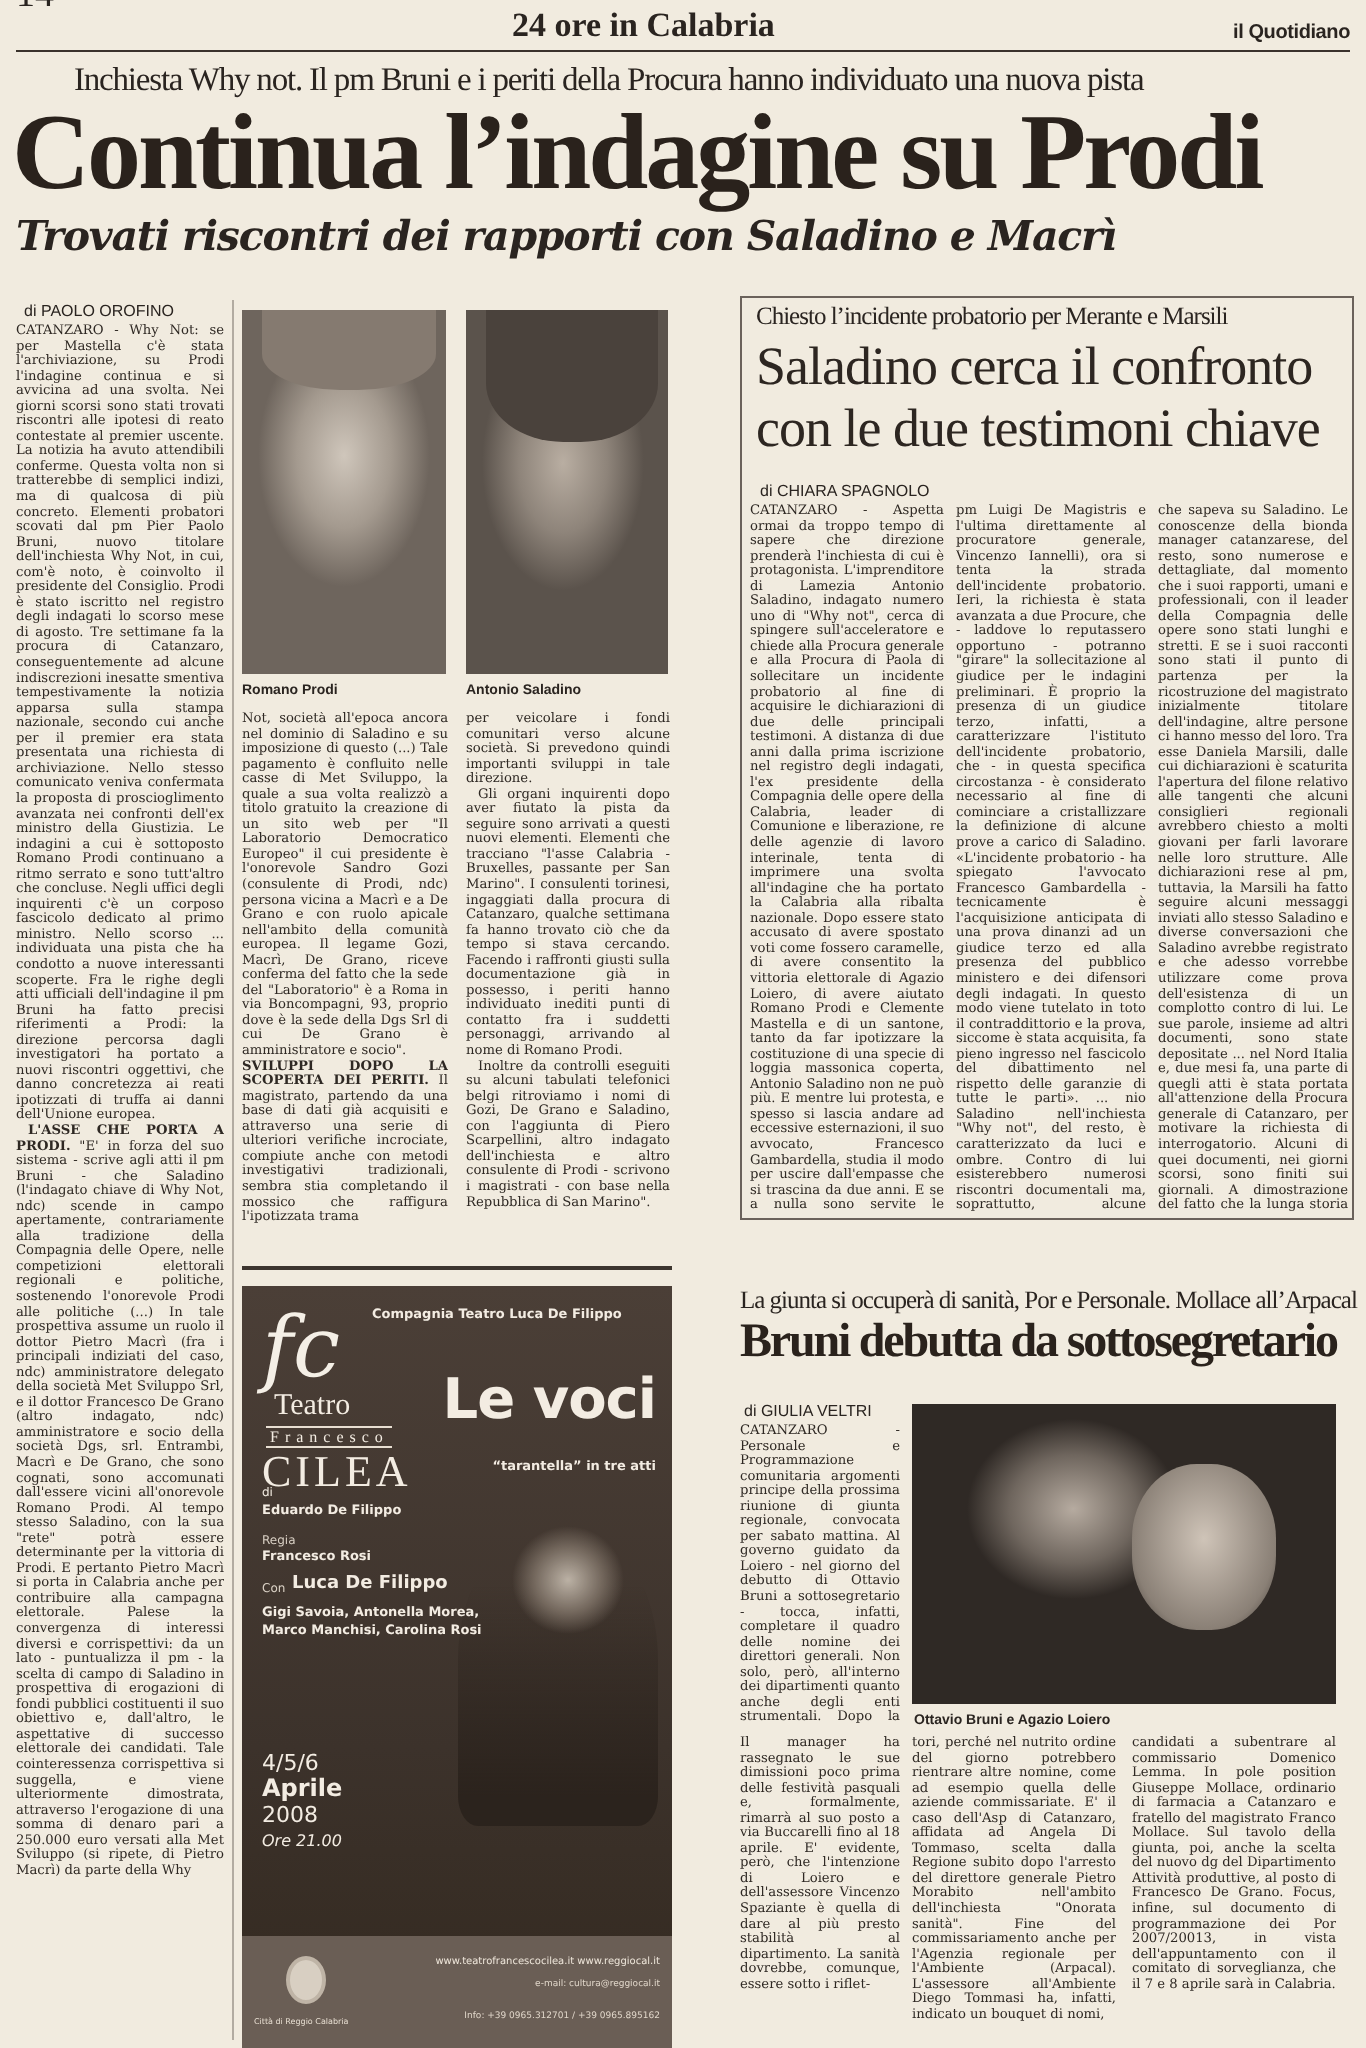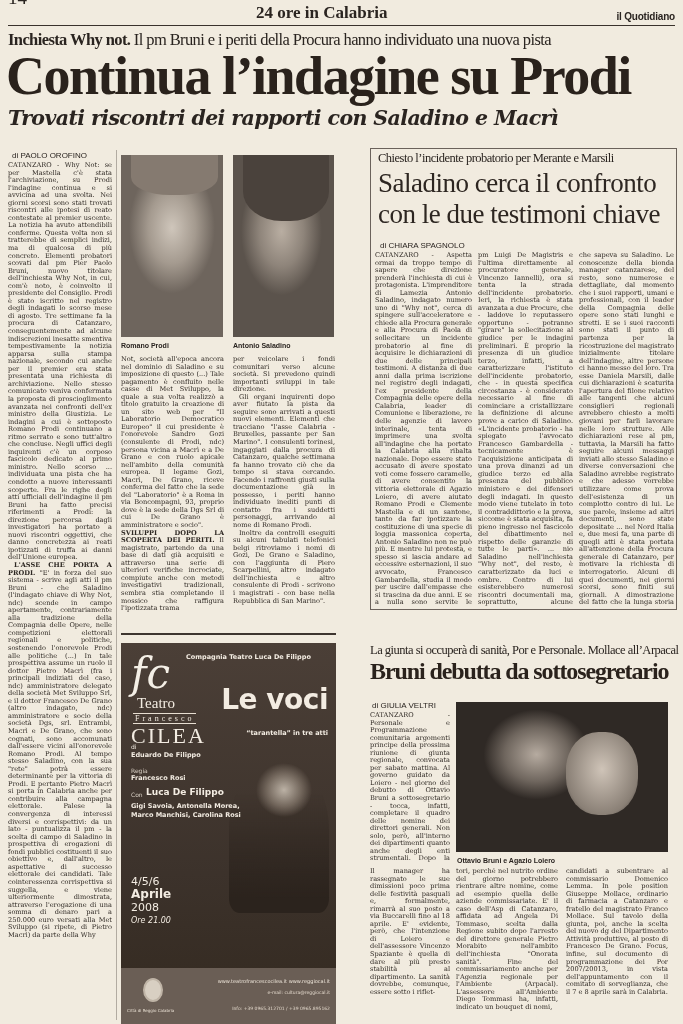--- a/index.html
+++ b/index.html
@@ -14,21 +14,21 @@
 
   
   .masthead { left: 8px; right: 8px; top: 4px; height: 22px; display: flex; align-items: flex-end; border-bottom: 1.5px solid #3a322c; padding-bottom: 18px; }
   .page-num { font-family: "Liberation Serif", serif; font-size: 19px; line-height: 18px; margin-right: 4px; }
   .page-date { font-family: "Liberation Serif", serif; font-size: 7px; margin-bottom: 20px; }
   .section { font-family: "Liberation Serif", serif; font-weight: bold; font-size: 17px; position: absolute; left: 248px; bottom: 2px; }
   .brand { font-family: "Liberation Sans", sans-serif; font-weight: bold; font-size: 10px; position: absolute; right: 0; bottom: 3px; letter-spacing: -0.2px; }
 
   
   .kicker { left: 8px; top: 30px; font-family: "Liberation Serif", serif; font-size: 16.5px; letter-spacing: -0.6px; white-space: nowrap; }
-  .kicker b { font-weight: bold; }
+  .kicker b { font-weight: normal; margin-left: 29px; }
   .headline { left: 6px; top: 46px; font-family: "Liberation Serif", serif; font-weight: bold; font-size: 54px; letter-spacing: -1.5px; line-height: 60px; white-space: nowrap; color: #2a221c; }
   .subhead { left: 8px; top: 106px; font-family: "DejaVu Serif", serif; font-weight: bold; font-style: italic; font-size: 20.5px; letter-spacing: -0.6px; white-space: nowrap; }
 
   .byline { font-family: "Liberation Sans", sans-serif; font-size: 8px; }
   .caption { font-family: "Liberation Sans", sans-serif; font-weight: bold; font-size: 7px; }
 
   .col {
     font-family: "DejaVu Serif", serif;
     font-size: 6.6px;
     line-height: 7.55px;

